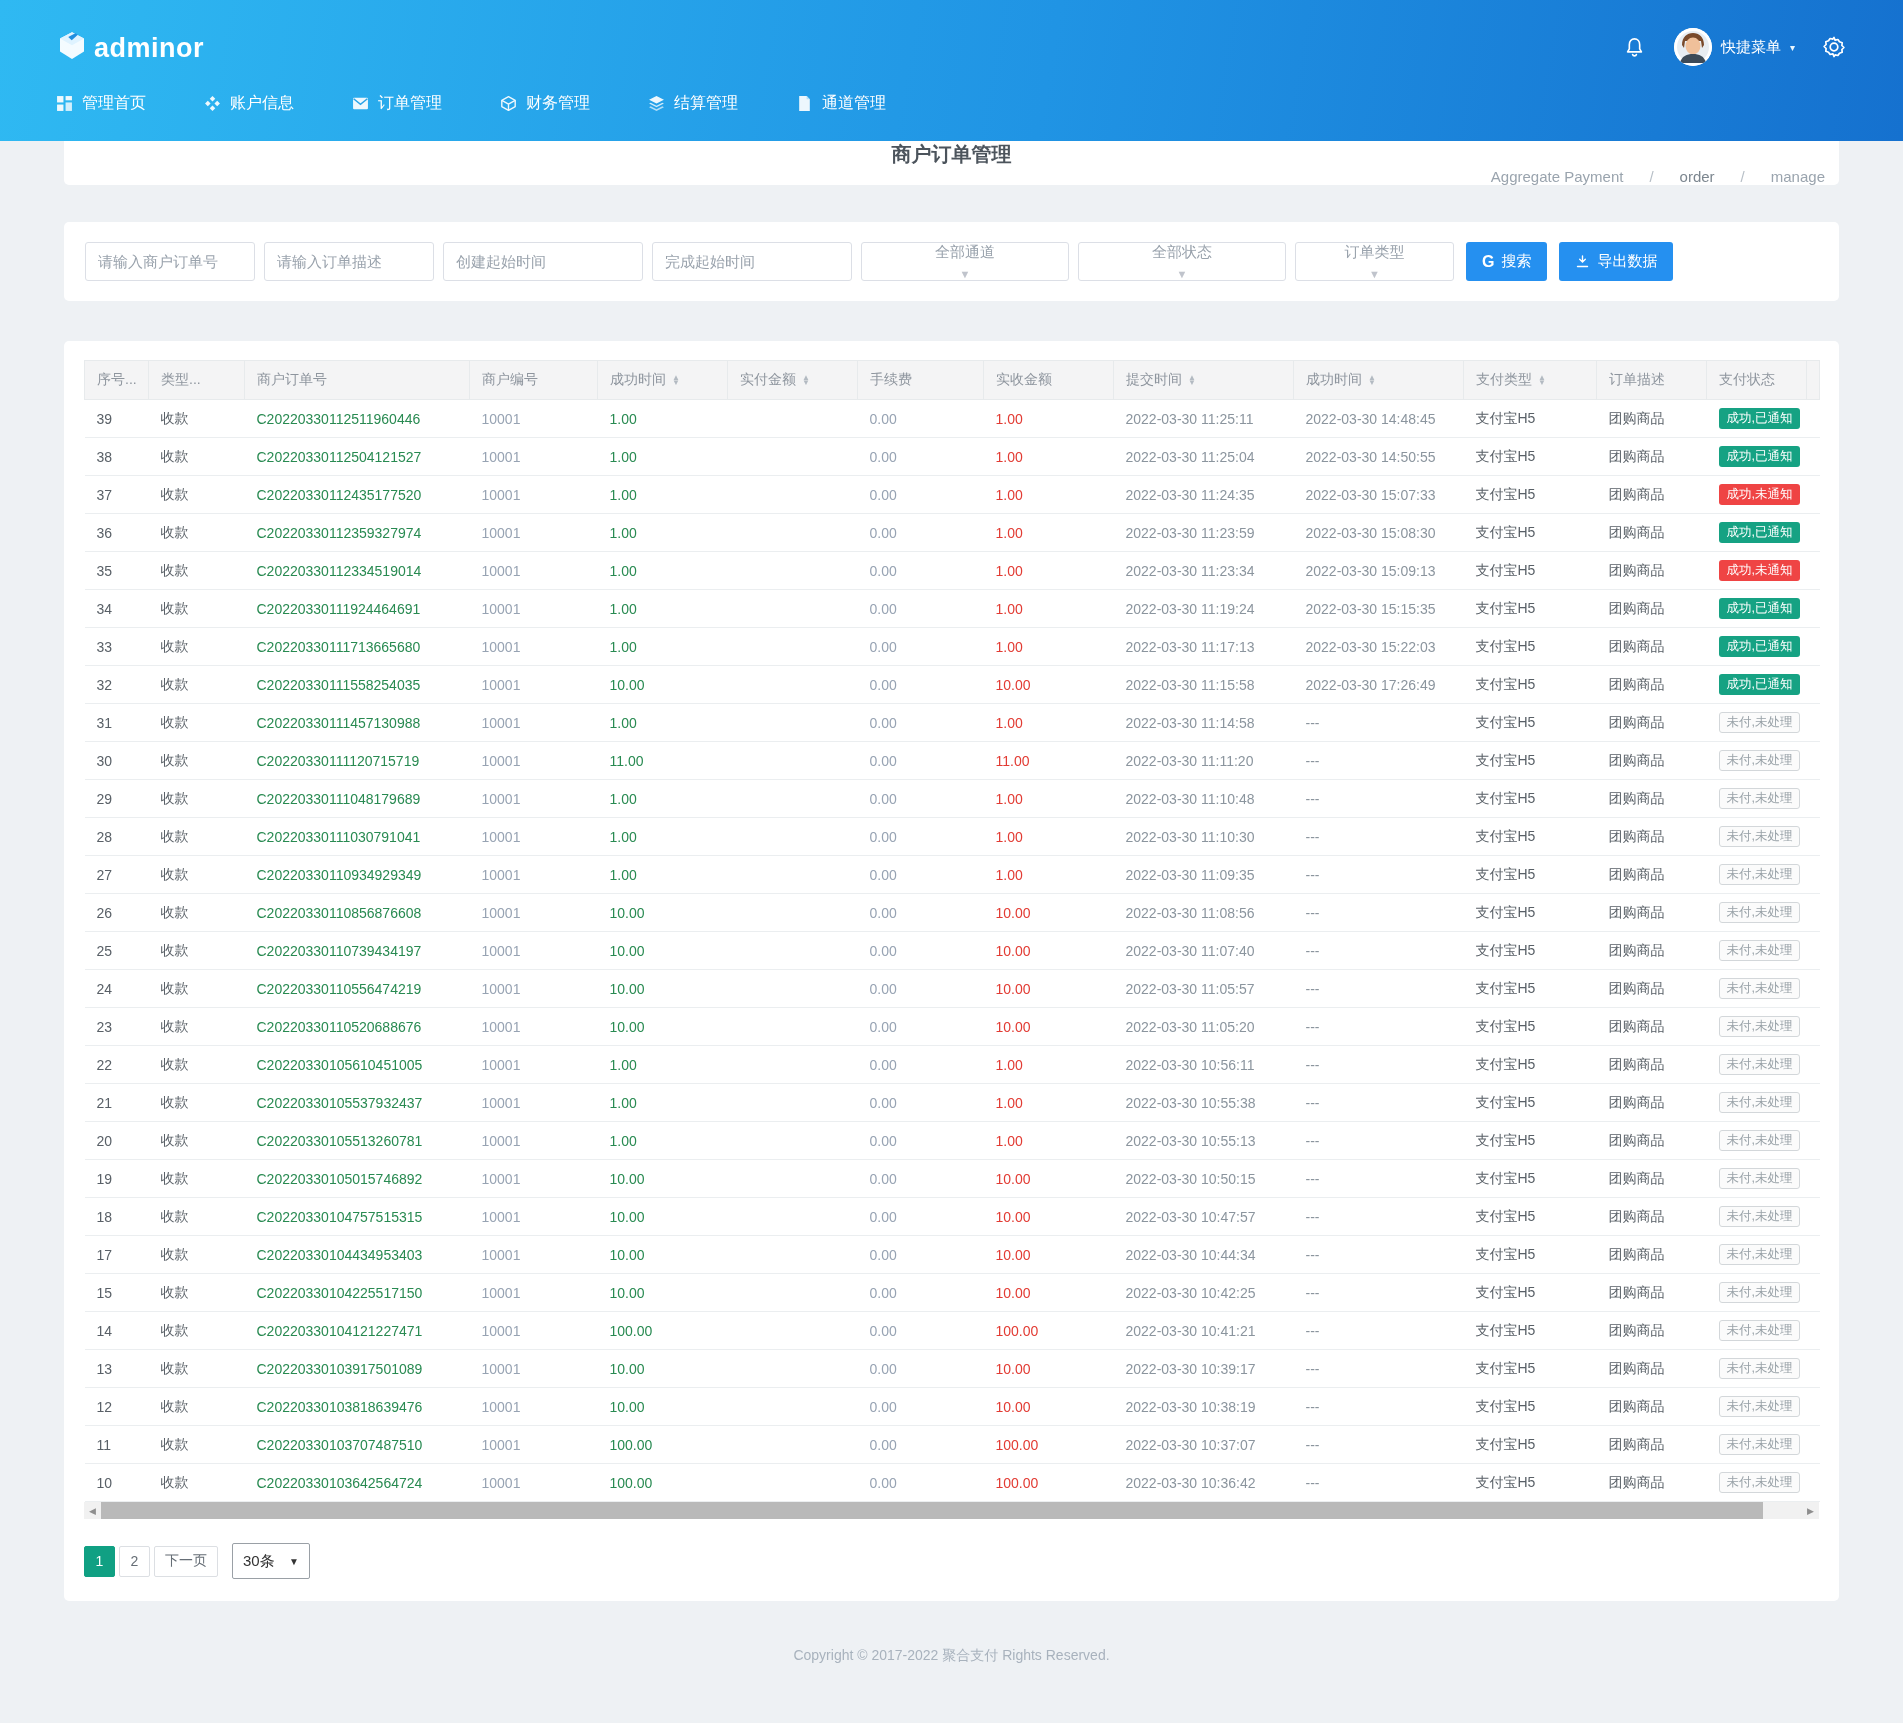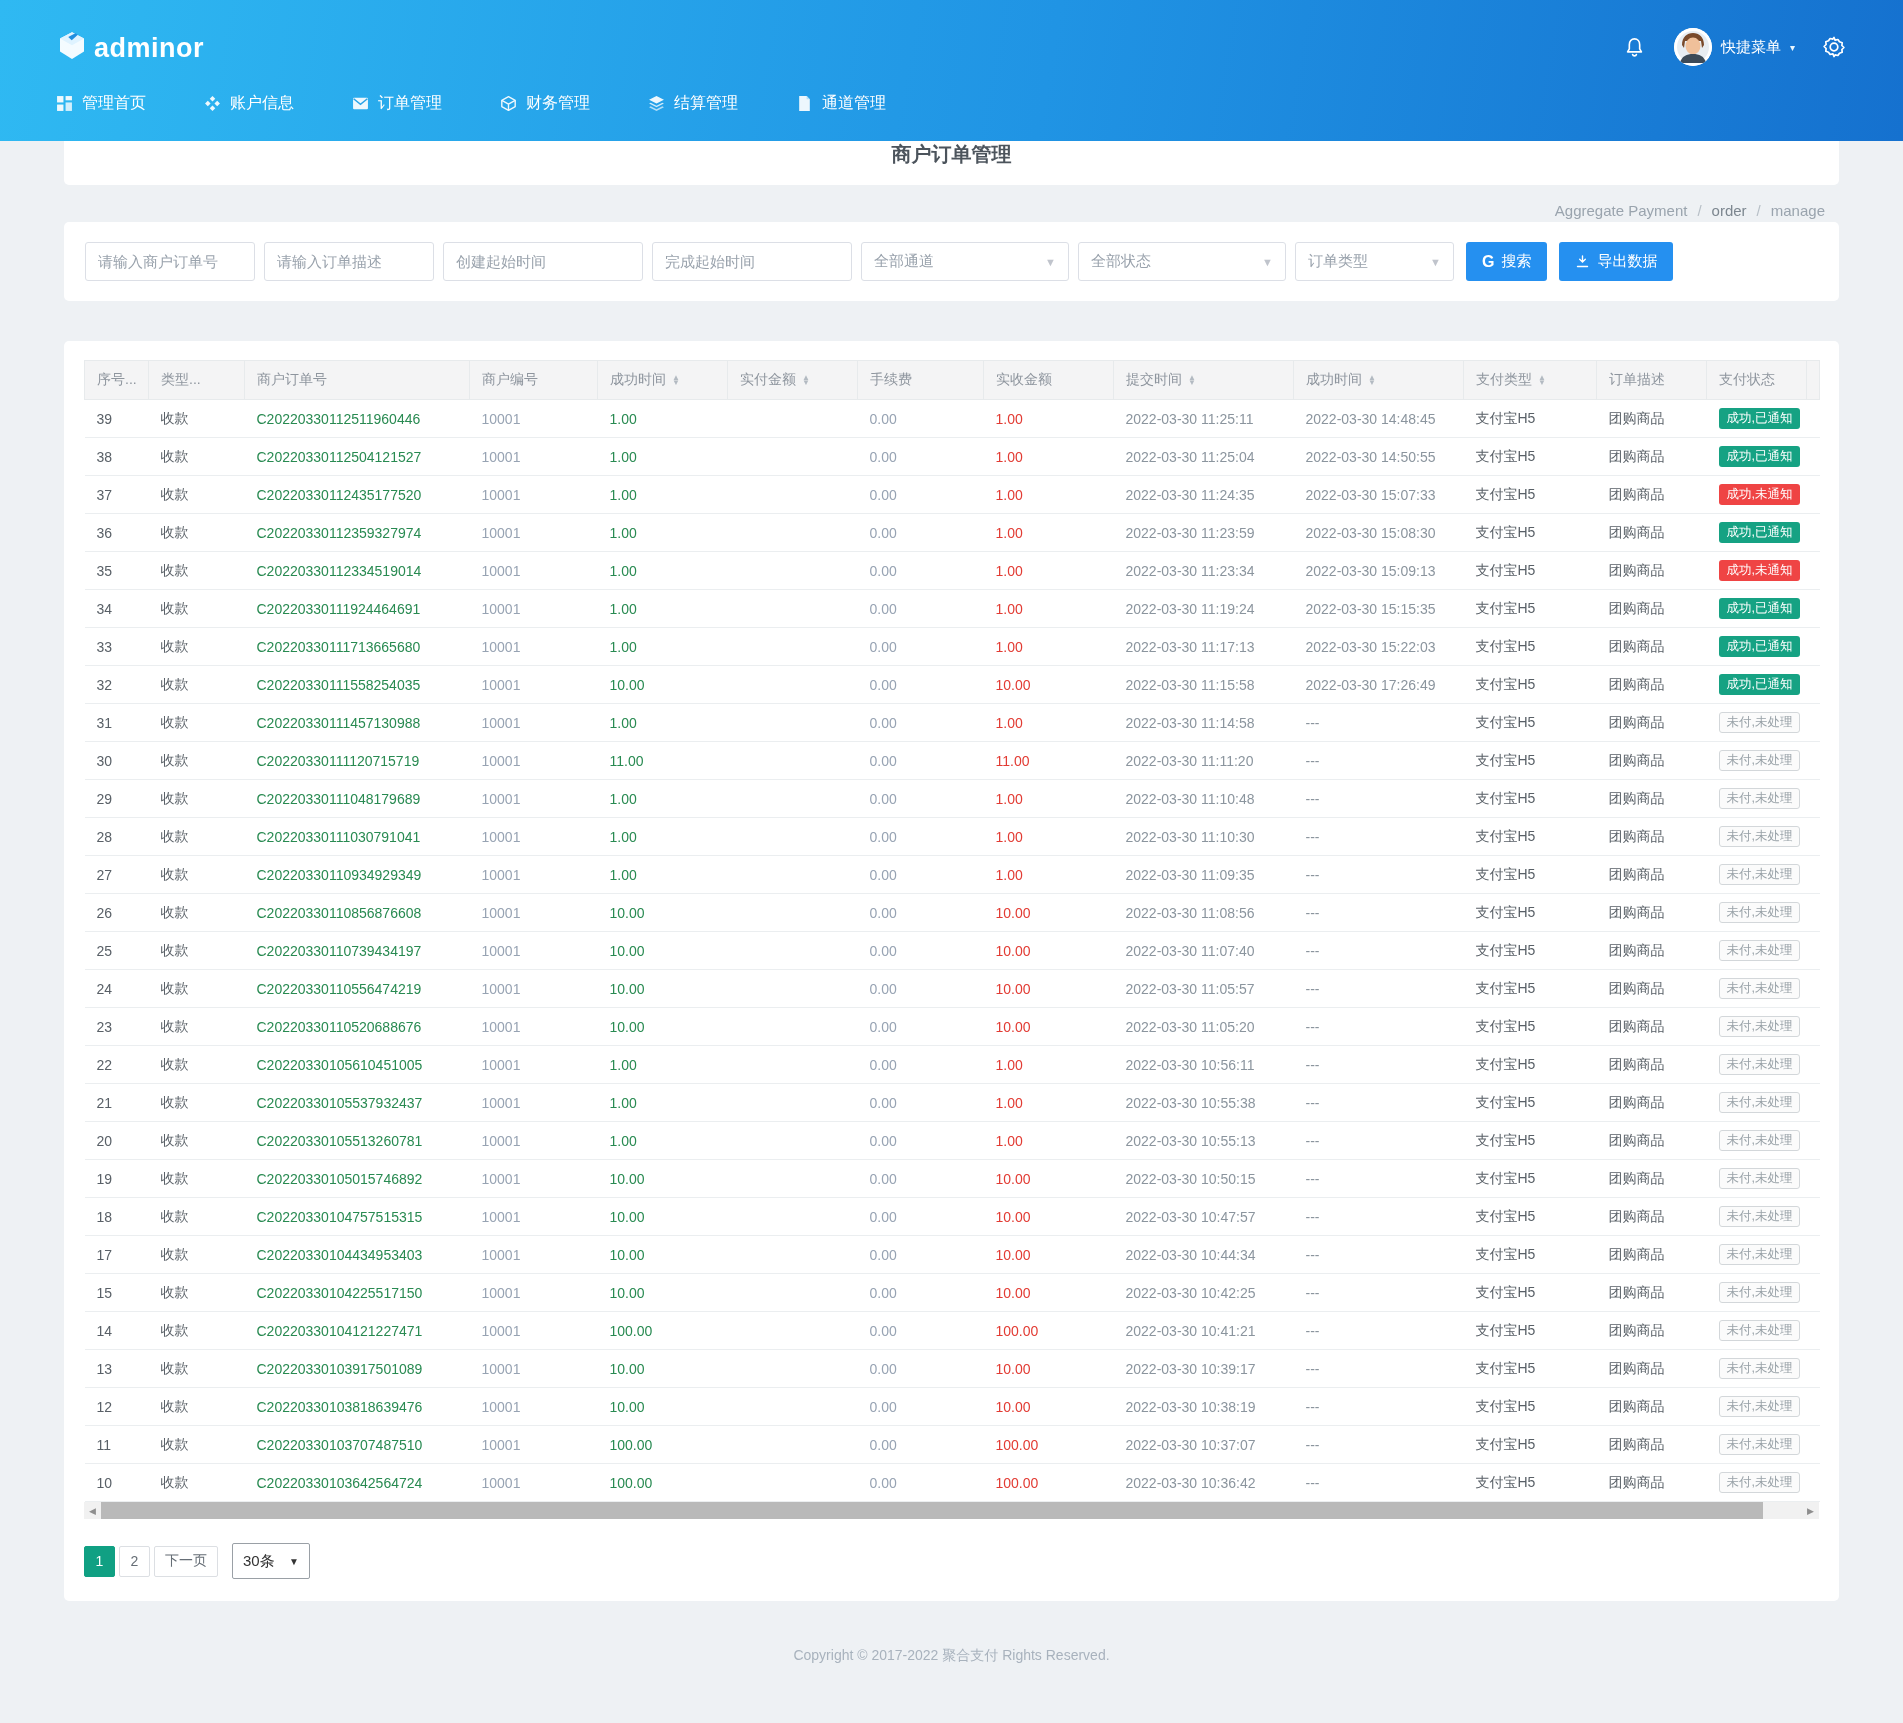--- a/index.html
+++ b/index.html
@@ -20,31 +20,31 @@
   .caret { color:#e8f6ff; font-size:10px; }
 
   .nav { height:75px; display:flex; align-items:center; padding:0 56px; gap:58px; }
   .nav-item { display:flex; align-items:center; gap:9px; color:#fff; font-size:16px; cursor:pointer; white-space:nowrap; }
   .nav-item svg { opacity:.92; }
 
   
   .title-band { width:1775px; margin:0 auto; height:44px; background:#fff; border-radius:0 0 5px 5px;
     display:flex; align-items:center; padding:0 14px;flex-direction:column; }
   .page-title { font-size:20px; font-weight:bold; color:#4c545c; }
-  .breadcrumb { margin-left:auto; font-size:15px; color:#9aa4ae; display:flex; gap:10px;margin-top:34px; }
+  .breadcrumb { margin-left:auto; font-size:15px; color:#9aa4ae; display:flex; gap:26px; }
   .breadcrumb .bc-sep { color:#b7bfc7; }
   .breadcrumb .bc-item.bc-mid { color:#7c868f; }
 
   
   .filter-card { width:1775px; margin:37px auto 0; background:#fff; border-radius:5px;
     padding:20px 21px; display:flex; align-items:center; gap:9px; }
   .f-input, .f-select { height:39px; border:1px solid #dcdfe6; border-radius:3px; background:#fff;
     font-size:15px; color:#5a6068; padding:0 12px; font-family:inherit; }
   .f-input::placeholder { color:#99a2ac; }
-  .f-select { display:flex; align-items:center; justify-content:space-between; color:#99a2ac; cursor:pointer; }
+  .f-select { display:flex; align-items:center; justify-content:space-between; color:#99a2ac; cursor:pointer;flex-direction:column; }
   .f-select .sel-caret { color:#c0c4cc; font-size:11px; }
   .btn { height:39px; border:none; border-radius:3px; background:#2590f0; color:#fff; font-size:15px;
     display:flex; align-items:center; gap:7px; padding:0 16px; cursor:pointer; font-family:inherit; }
   .btn .g-glyph { font-size:16px; font-weight:bold; }
   .btn + .btn { margin-left:3px; }
 
   
   .table-card { width:1775px; margin:40px auto 0; background:#fff; border-radius:5px; padding:19px 20px 22px; }
   table { border-collapse:collapse; table-layout:fixed; width:1735px; }
   thead th { height:39px; background:#f4f4f5; color:#8e959e; font-size:14px; font-weight:normal;

